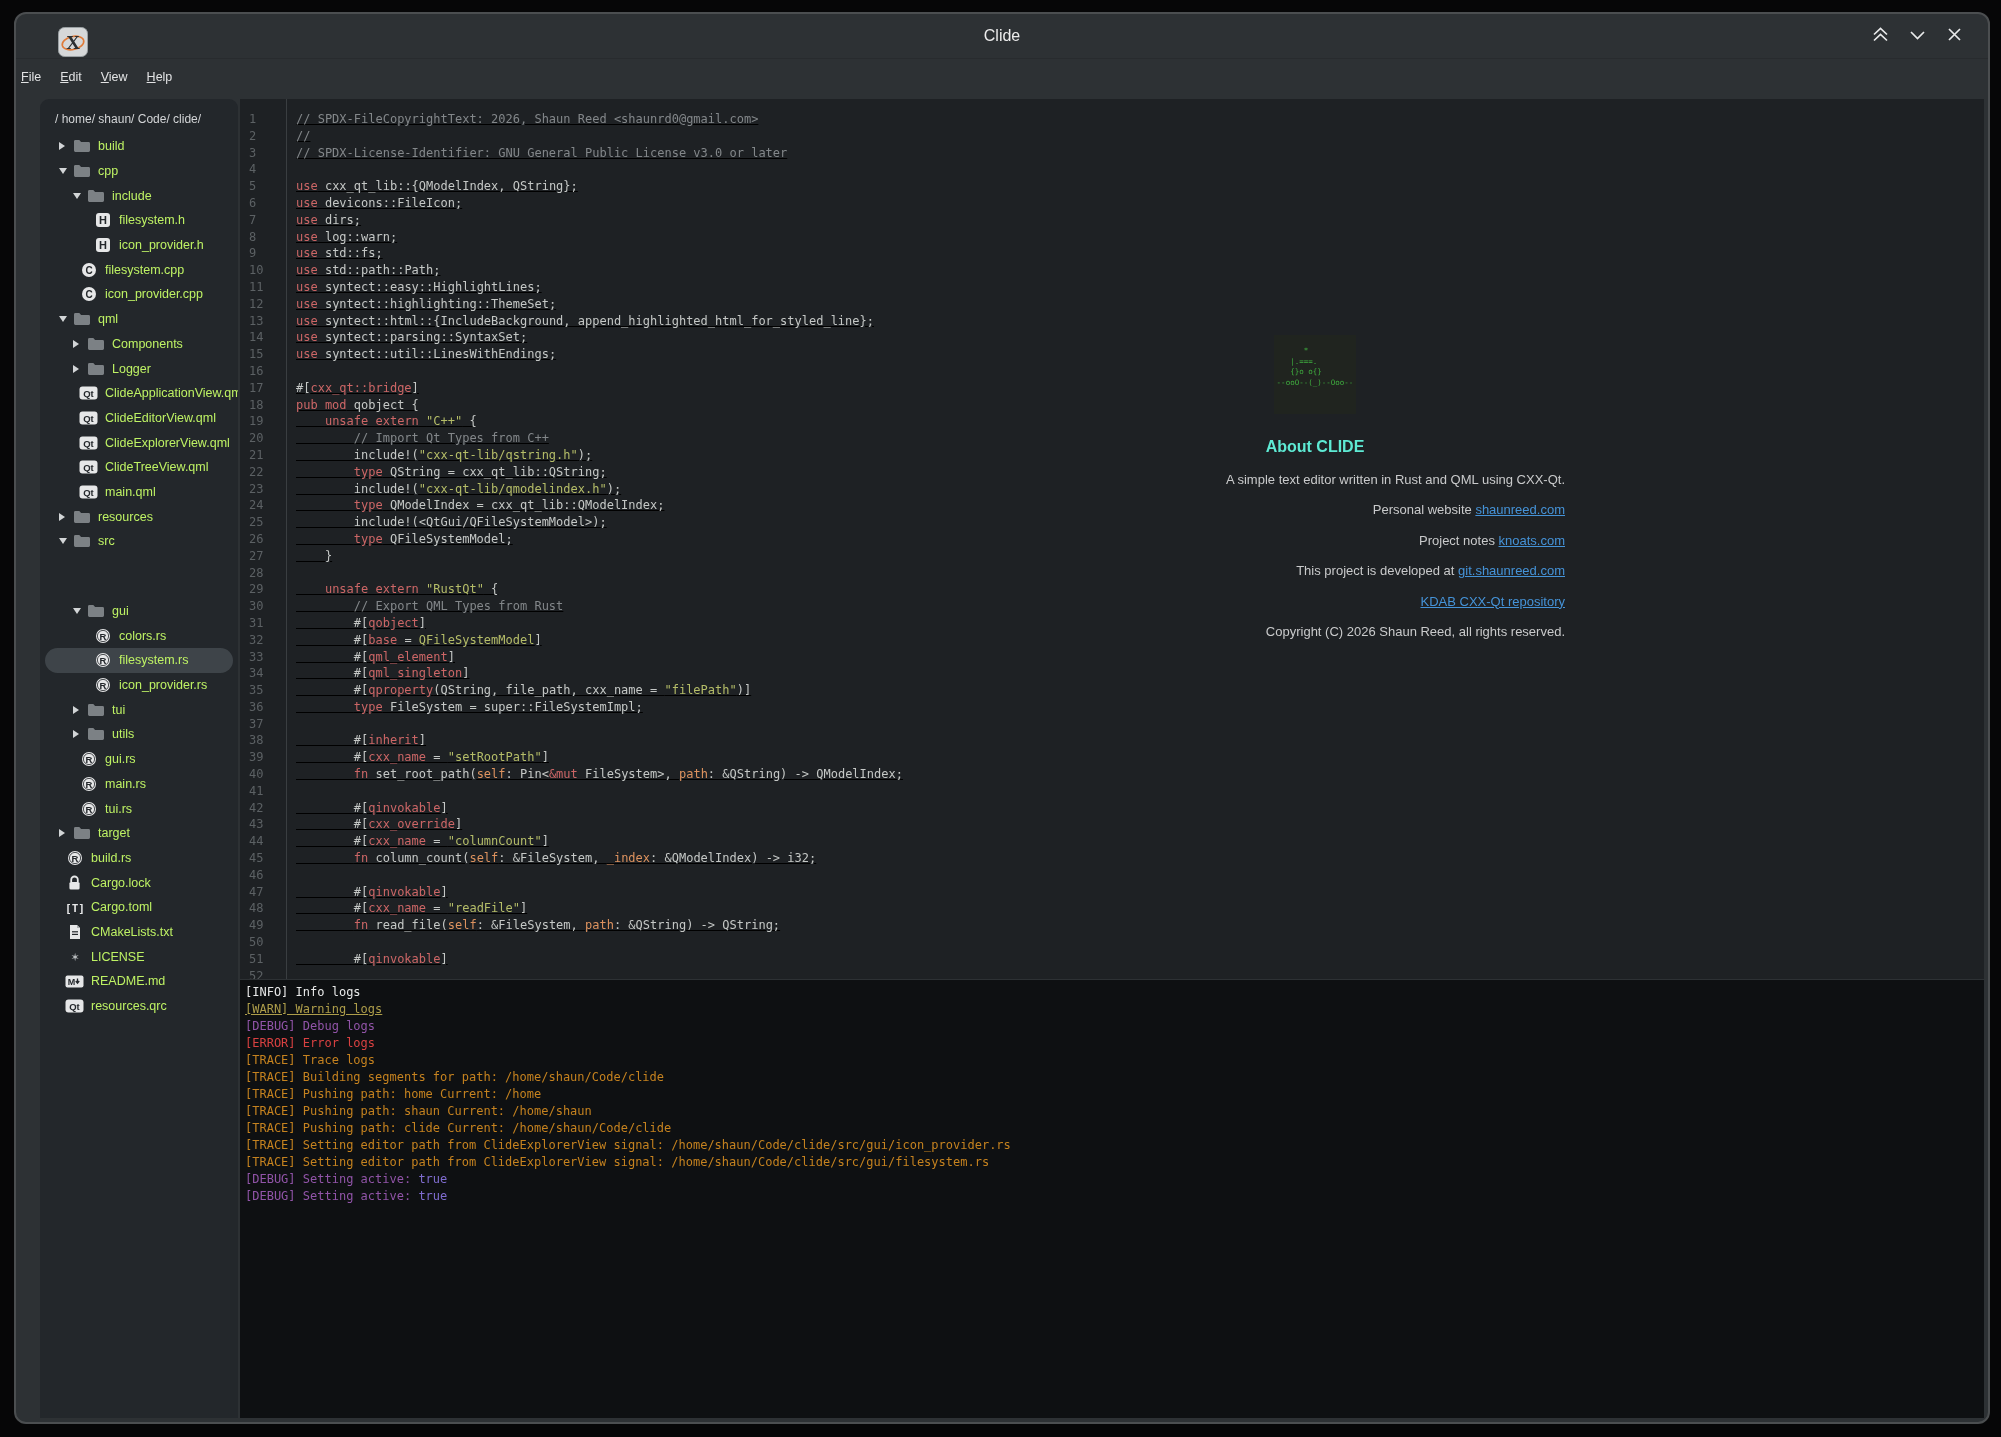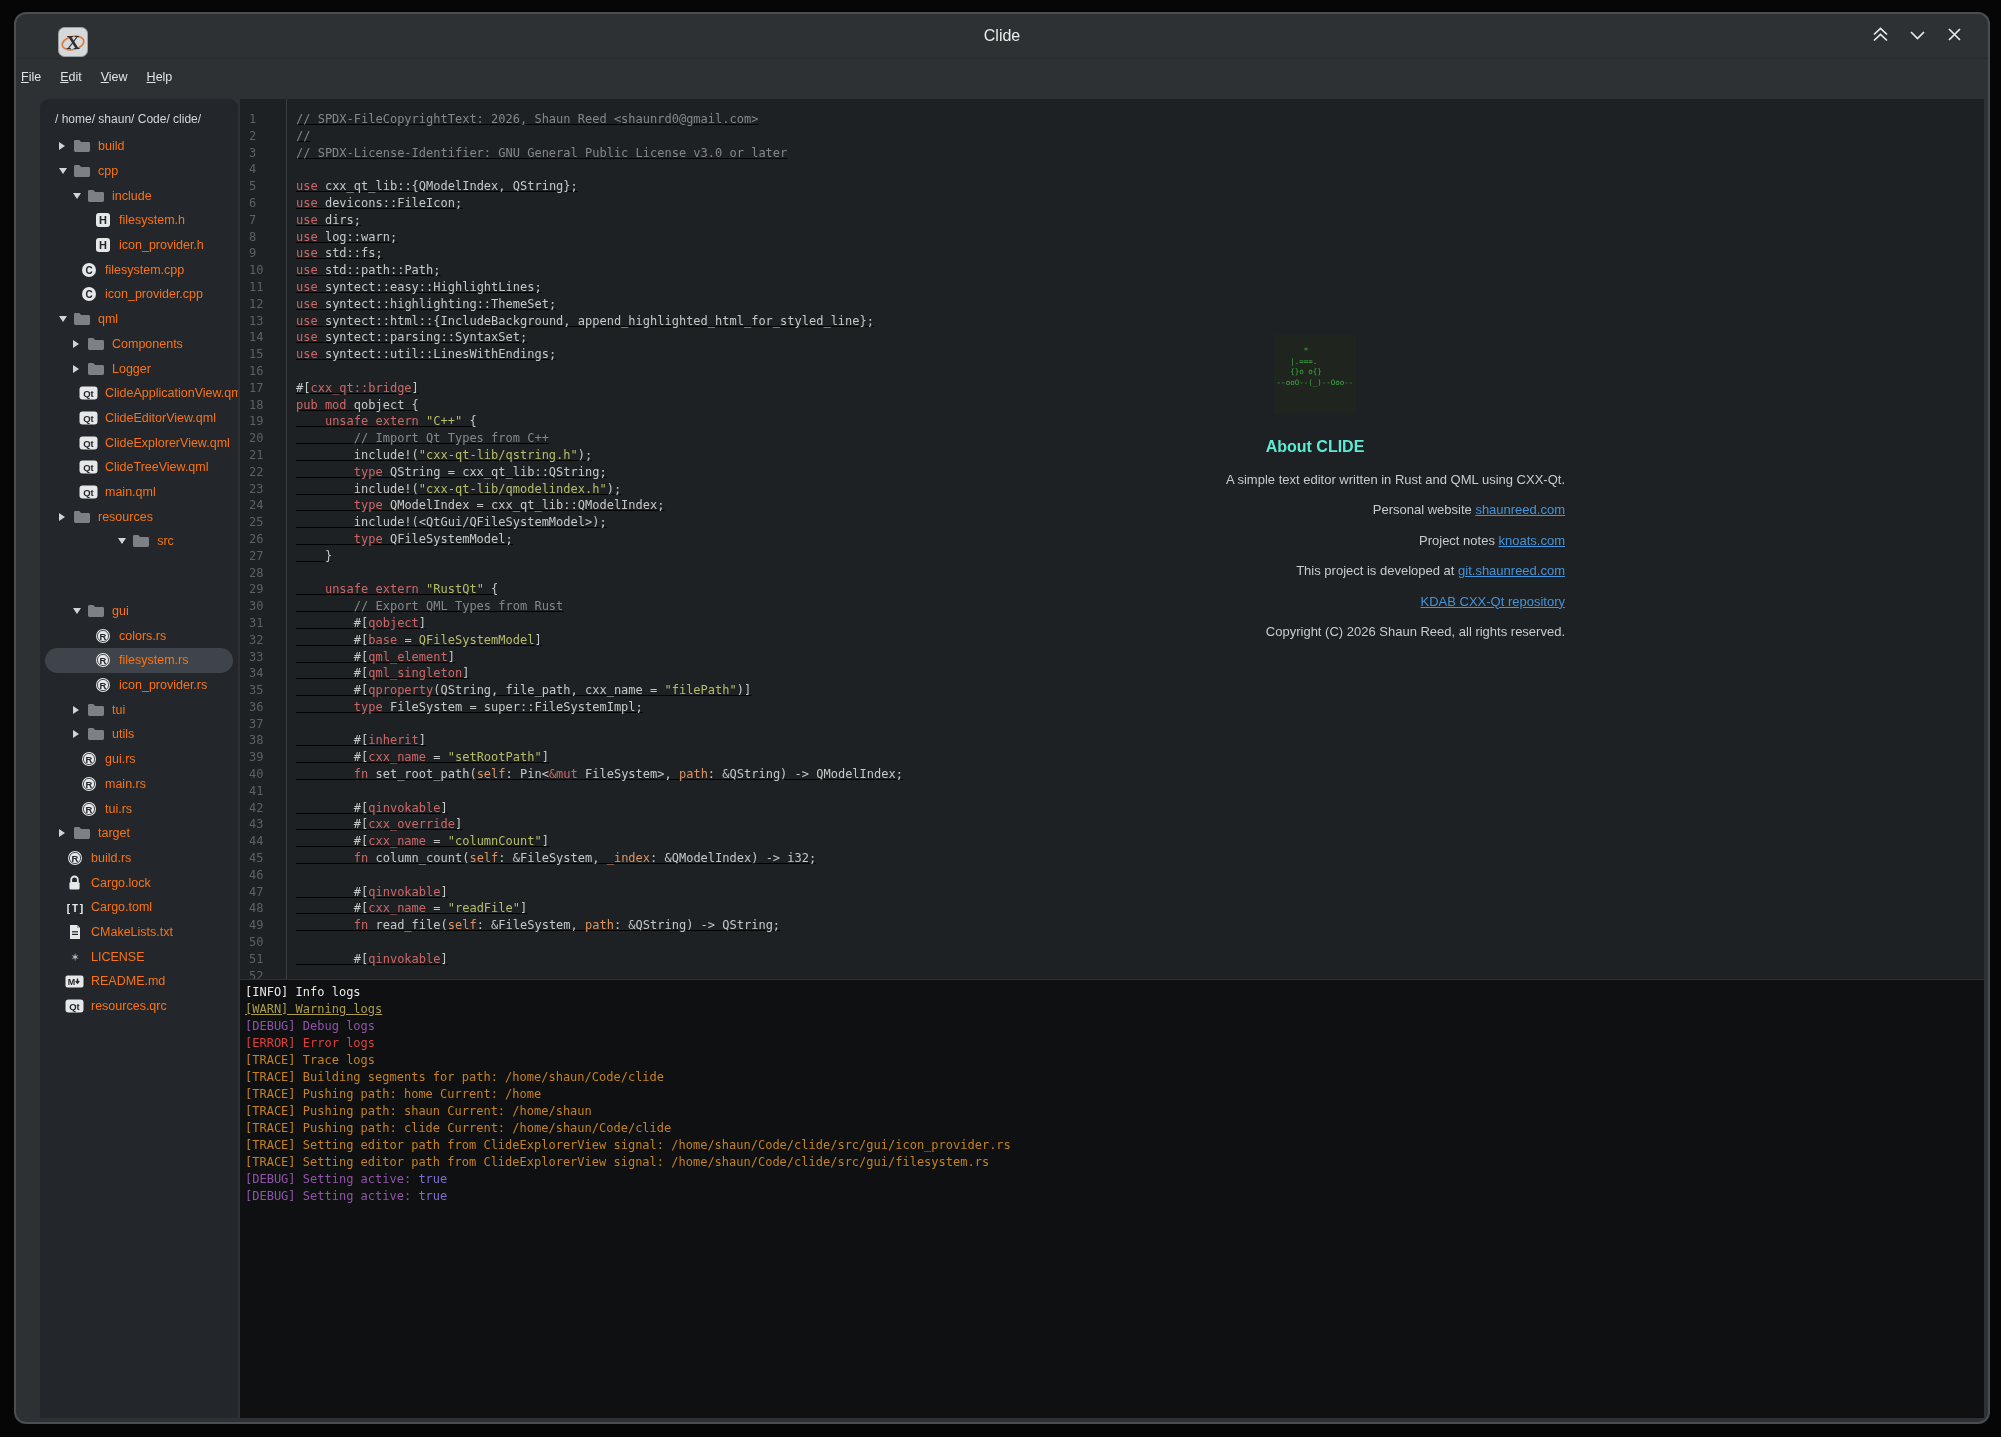--- a/index.html
+++ b/index.html
@@ -14,21 +14,21 @@
   .win-controls{position:absolute;right:22px;top:0;height:44px;display:flex;align-items:center;gap:13px;}
   .win-btn{width:24px;height:24px;display:flex;align-items:center;justify-content:center;background:transparent;border:0;padding:0;cursor:default;}
   
   .menubar{height:36px;display:flex;align-items:center;gap:9px;}
   .menu-item{color:#e2e3e4;font-size:12.5px;padding:3px 5px;}
   .menu-item::first-letter{text-decoration:underline;}
   
   .sidebar{position:absolute;left:24px;top:85px;width:198px;bottom:4px;background:#23272b;
            border-radius:9px 9px 0 0;overflow:hidden;}
   .root-label{padding:13px 4px 8px 15px;color:#d3d5d7;font-size:12px;white-space:nowrap;}
-  .tree-row{height:24.7px;display:flex;align-items:center;color:#f97316;font-size:12.5px;
+  .tree-row{height:24.7px;display:flex;align-items:center;color:#bef264;font-size:12.5px;
             margin:0 5px;white-space:nowrap;box-sizing:border-box;}
   .tree-row.sel{background:#3e4449;border-radius:13px;}
   .tw-arrow{width:14px;flex:none;display:flex;align-items:center;}
   .tw-icon{flex:none;display:flex;align-items:center;justify-content:center;width:19px;}
   .tw-label{margin-left:7px;}
   
   .editor{position:absolute;left:224px;top:85px;width:1744px;height:880px;background:#1e2124;overflow:hidden;}
   .gutter-sep{position:absolute;left:46px;top:0;bottom:0;width:1px;background:#3a3e41;}
   .code-rows{padding-top:12px;}
   .code-row{display:flex;height:16.8px;line-height:16.8px;font-family:"DejaVu Sans Mono",monospace;
@@ -262,21 +262,21 @@
                 <path d="M1 1 L7 5 L1 9 Z" fill="#d2d5d7"></path>
               </svg>
             </span>
             <span class="tw-icon">
               <svg width="18" height="14" viewBox="0 0 18 14">
                 <path d="M1 2.4 Q1 1 2.4 1 L6.3 1 L8.1 3.1 L15.6 3.1 Q17 3.1 17 4.5 L17 11.6 Q17 13 15.6 13 L2.4 13 Q1 13 1 11.6 Z" fill="#7c8185"></path>
               </svg>
             </span>
             <span class="tw-label">resources</span>
           </div>
-          <div class="tree-row" style="padding-left: 13px; justify-content: center;">
+          <div class="tree-row" style="padding-left: 13px;">
             <span class="tw-arrow">
               <svg width="10" height="8" viewBox="0 0 10 8">
                 <path d="M1 1 L9 1 L5 7 Z" fill="#d2d5d7"></path>
               </svg>
             </span>
             <span class="tw-icon">
               <svg width="18" height="14" viewBox="0 0 18 14">
                 <path d="M1 2.4 Q1 1 2.4 1 L6.3 1 L8.1 3.1 L15.6 3.1 Q17 3.1 17 4.5 L17 11.6 Q17 13 15.6 13 L2.4 13 Q1 13 1 11.6 Z" fill="#7c8185"></path>
               </svg>
             </span>

